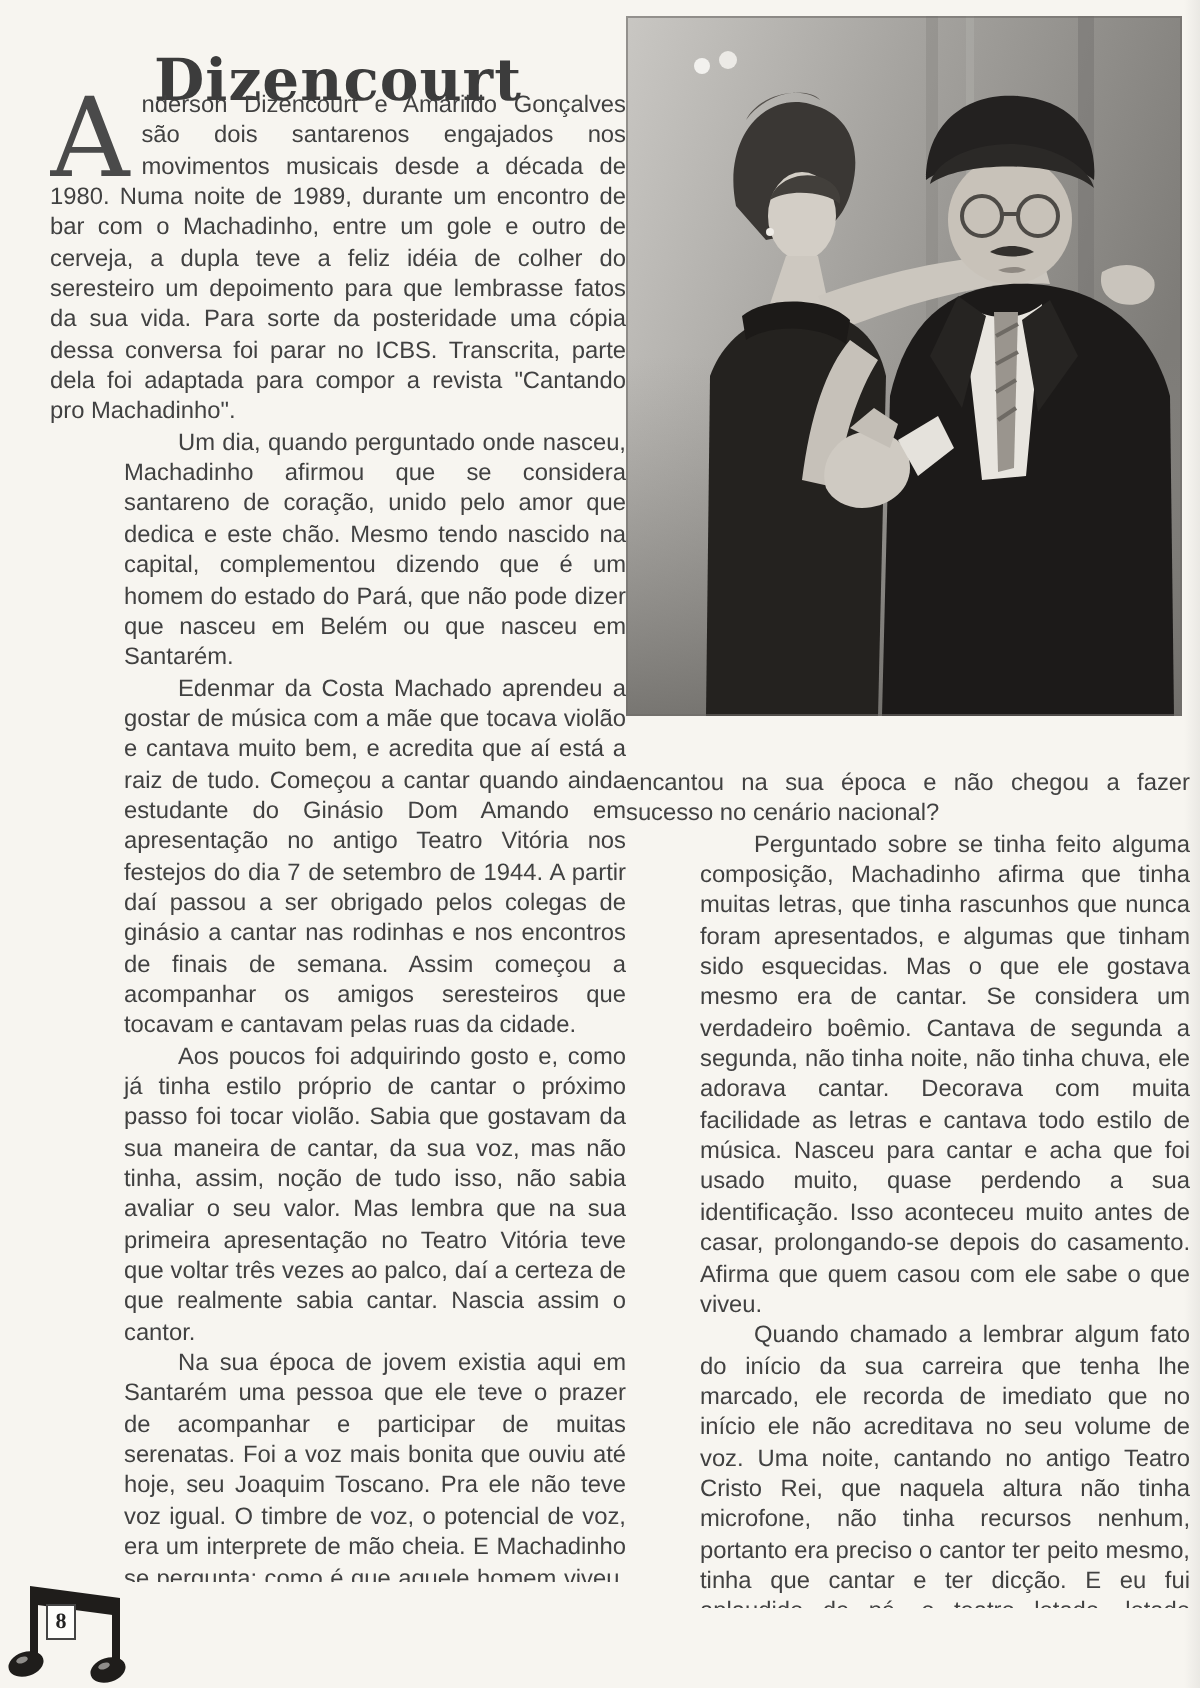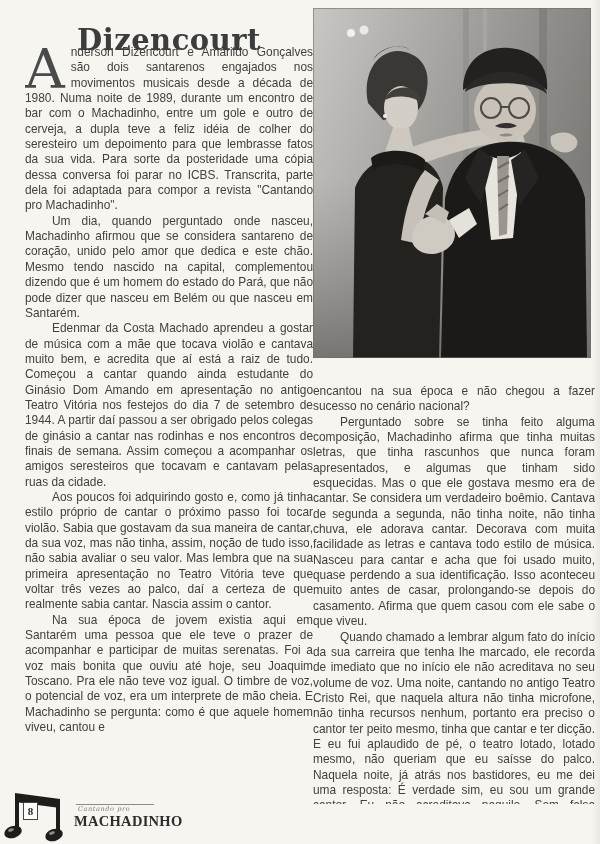--- a/index.html
+++ b/index.html
@@ -23,21 +23,21 @@
 
   
   .col{
     position:absolute;
     font-size:11.9px;line-height:15.35px;
     text-align:justify;color:#414141;
   }
   .col1{top:45px;left:25px;width:288px;height:746px;overflow:hidden;}
   .col2{top:384px;left:313px;width:282px;height:420px;overflow:hidden;}
   .para{margin:0;padding:0;}
-  .para.indent{text-indent:27px;}
+  .para.indent{text-indent:27px;margin-left:37px;}
 
   .dropcap{
     float:left;
     font-family:"DejaVu Serif","Liberation Serif",serif;
     font-size:55px;line-height:44px;
     padding:2px 6px 0 0;
     color:#4a4a4a;
   }
 
   
@@ -194,21 +194,16 @@
         <rect x="54" y="12" width="4" height="31" fill="#1f1d1b"></rect>
 
         <ellipse cx="11" cy="42" rx="9" ry="6" fill="#1f1d1b" transform="rotate(-18 11 42)"></ellipse>
         <ellipse cx="52" cy="45" rx="9" ry="6" fill="#1f1d1b" transform="rotate(-18 52 45)"></ellipse>
 
         <ellipse cx="9" cy="40" rx="3" ry="1.6" fill="#8f8d8a" transform="rotate(-18 9 40)"></ellipse>
         <ellipse cx="50" cy="43" rx="3" ry="1.6" fill="#8f8d8a" transform="rotate(-18 50 43)"></ellipse>
       </svg>
       <span class="page-num">8</span>
     </div>
-    <div class="logo-text">
-      <div class="logo-rule"></div>
-      <div class="logo-script">Cantando pro</div>
-      <div class="logo-name">MACHADINHO</div>
-    </div>
   </div>
 
   <div class="edge-shade"></div>
 </div>
 
 </body></html>

